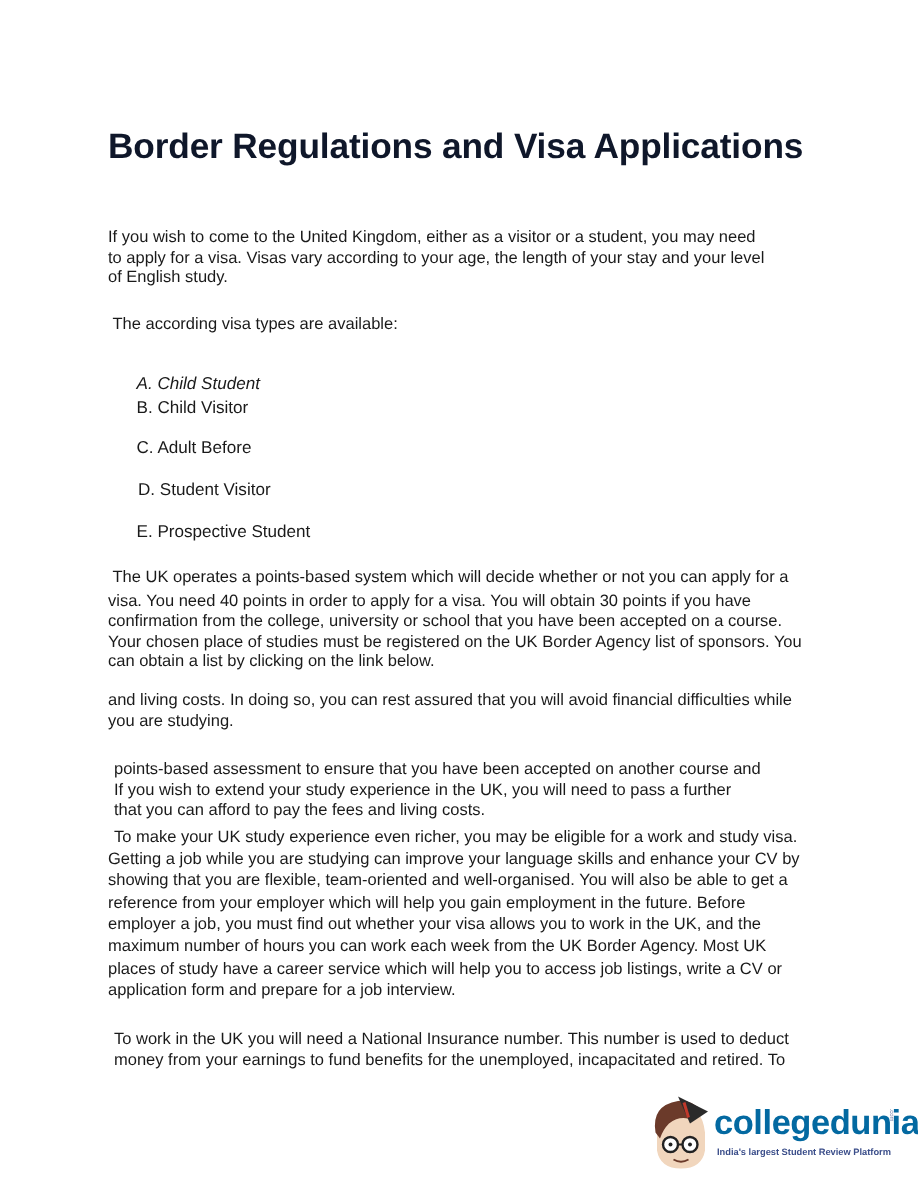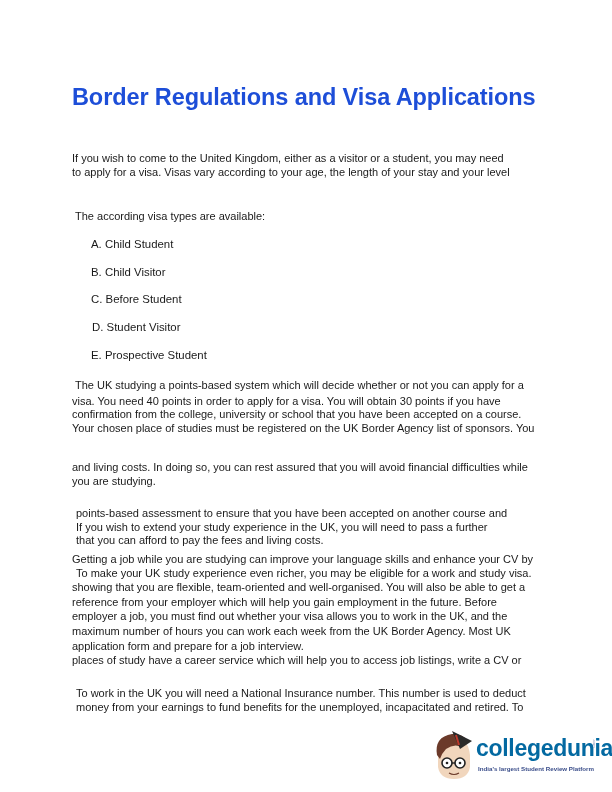--- a/index.html
+++ b/index.html
@@ -3,21 +3,21 @@
   <meta charset="utf-8">
   <style>
     html, body { margin: 0; padding: 0; background: #ffffff; }
     body {
       width: 612px; height: 792px; position: relative; overflow: hidden;
       font-family: "Liberation Sans", sans-serif; color: #111111;
     }
     .title {
       position: absolute; left: 72px; top: 84px;
       font-size: 23.5px; font-weight: bold; letter-spacing: -0.1px;
-      color: #1d4ed8; white-space: nowrap;
+      color: #0f172a; white-space: nowrap;
     }
     .p {
       position: absolute; left: 72px; width: 480px;
       font-size: 11px; line-height: 13.6px; color: #1a1a1a;
     }
     .p .ln { display: block; white-space: nowrap; }
     .indent1 { padding-left: 3px; }
     .indent2 { padding-left: 4px; }
     .list-item {
       position: absolute; left: 91px; font-size: 11.4px; color: #1a1a1a; white-space: nowrap;
@@ -39,57 +39,59 @@
     }
   </style>
 </head>
 <body>
 
 <div class="title">Border Regulations and Visa Applications</div>
 
 <div class="p" style="top:152px;">
   <span class="ln">If you wish to come to the United Kingdom, either as a visitor or a student, you may need</span>
   <span class="ln">to apply for a visa. Visas vary according to your age, the length of your stay and your level</span>
+  <span class="ln">of English study.</span>
 </div>
 
 <div class="p" style="top:210px; left:75px;">The according visa types are available:</div>
 
-<div class="list-item" style="top:238px;">A. Child Student</div>
+<div class="list-item" style="top:250px;font-style:italic;">A. Child Student</div>
 <div class="list-item" style="top:266px;">B. Child Visitor</div>
-<div class="list-item" style="top:293px;">C. Before Student</div>
+<div class="list-item" style="top:293px;">C. Adult Before</div>
 <div class="list-item" style="top:321px; left:92px;">D. Student Visitor</div>
 <div class="list-item" style="top:349px;">E. Prospective Student</div>
 
 <div class="p" style="top:379px;">
-  <span class="ln indent1">The UK studying a points-based system which will decide whether or not you can apply for a</span>
+  <span class="ln indent1">The UK operates a points-based system which will decide whether or not you can apply for a</span>
   <span class="ln" style="margin-top:2px;">visa. You need 40 points in order to apply for a visa. You will obtain 30 points if you have</span>
   <span class="ln">confirmation from the college, university or school that you have been accepted on a course.</span>
   <span class="ln">Your chosen place of studies must be registered on the UK Border Agency list of sponsors. You</span>
+  <span class="ln">can obtain a list by clicking on the link below.</span>
 </div>
 
 <div class="p" style="top:459px;">
   <span class="ln" style="margin-top:2px;">and living costs. In doing so, you can rest assured that you will avoid financial difficulties while</span>
   <span class="ln">you are studying.</span>
 </div>
 
 <div class="p" style="top:504px;">
   <span class="ln indent2" style="margin-top:3px;">points-based assessment to ensure that you have been accepted on another course and</span>
   <span class="ln indent2">If you wish to extend your study experience in the UK, you will need to pass a further</span>
   <span class="ln indent2">that you can afford to pay the fees and living costs.</span>
 </div>
 
 <div class="p" style="top:552px;">
+  <span class="ln indent2">To make your UK study experience even richer, you may be eligible for a work and study visa.</span>
   <span class="ln" style="margin-top:1px;">Getting a job while you are studying can improve your language skills and enhance your CV by</span>
-  <span class="ln indent2">To make your UK study experience even richer, you may be eligible for a work and study visa.</span>
   <span class="ln" style="margin-top:1px;">showing that you are flexible, team-oriented and well-organised. You will also be able to get a</span>
   <span class="ln" style="margin-top:1px;">reference from your employer which will help you gain employment in the future. Before</span>
   <span class="ln" style="margin-top:1px;">employer a job, you must find out whether your visa allows you to work in the UK, and the</span>
   <span class="ln" style="margin-top:1px;">maximum number of hours you can work each week from the UK Border Agency. Most UK</span>
+  <span class="ln" style="margin-top:1px;">places of study have a career service which will help you to access job listings, write a CV or</span>
   <span class="ln" style="margin-top:1px;">application form and prepare for a job interview.</span>
-  <span class="ln" style="margin-top:1px;">places of study have a career service which will help you to access job listings, write a CV or</span>
 </div>
 
 <div class="p" style="top:687px;">
   <span class="ln indent2">To work in the UK you will need a National Insurance number. This number is used to deduct</span>
   <span class="ln indent2">money from your earnings to fund benefits for the unemployed, incapacitated and retired. To</span>
 </div>
 
 <div class="logo">
   <svg width="44" height="55" viewBox="0 0 44 55" style="position:absolute;left:0;top:0;">
     <path d="M6 30 Q4 12 22 10 Q36 10 38 28 L38 40 Q36 52 22 52 Q8 52 6 40 Z" fill="#f1d6bd"></path>

